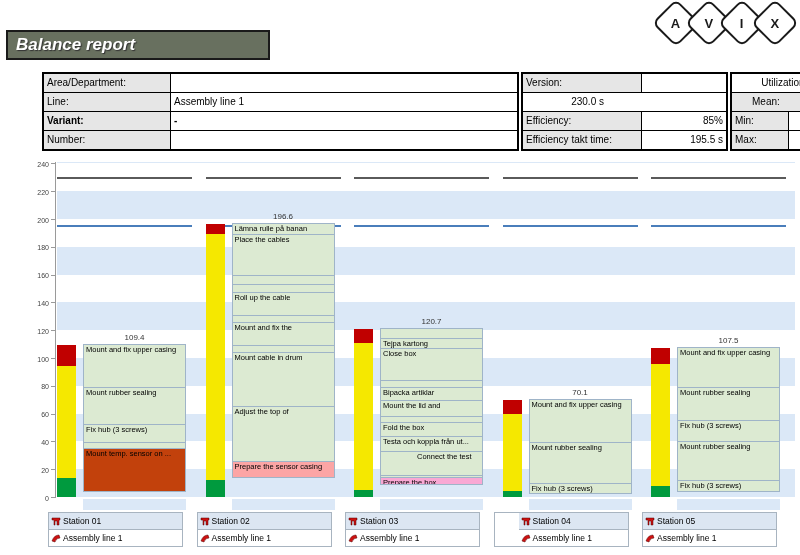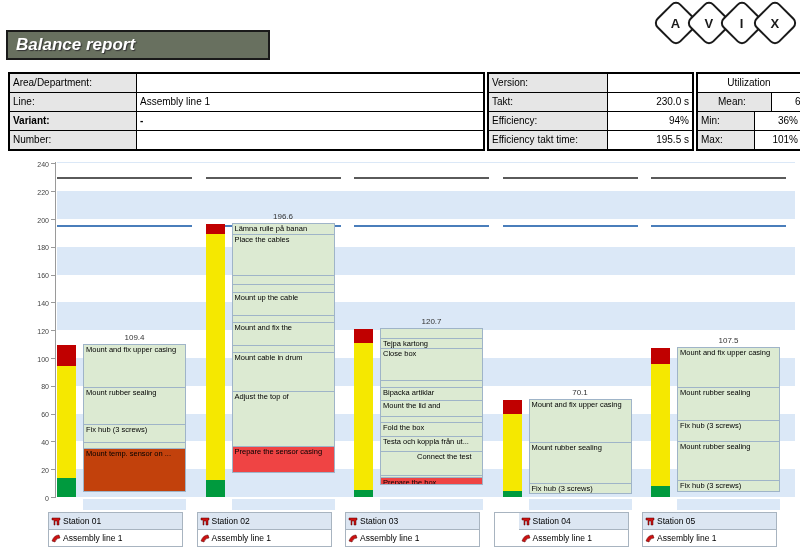--- a/index.html
+++ b/index.html
@@ -61,21 +61,21 @@
         <span>V</span>
       </div>
       <div class="diamond">
         <span>I</span>
       </div>
       <div class="diamond">
         <span>X</span>
       </div>
     </div>
   <div id="info">
-    <div class="itable" id="info-left" style="flex:0 0 470px;">
+    <div class="itable" id="info-left" style="flex:0 0 470px;margin-left:34px;">
         <div class="irow">
           <div class="icell ilabel" style="width: 120px;">Area/Department:</div>
           <div class="icell ivalue" style="width: 340px;"></div>
         </div>
         <div class="irow">
           <div class="icell ilabel" style="width: 120px;">Line:</div>
           <div class="icell ivalue" style="width: 340px;">Assembly line 1</div>
         </div>
         <div class="irow">
           <div class="icell ilabel bold" style="width: 120px;">Variant:</div>
@@ -85,26 +85,25 @@
           <div class="icell ilabel" style="width: 120px;">Number:</div>
           <div class="icell ivalue" style="width: 340px;"></div>
         </div>
       </div>
     <div class="itable" id="info-middle" style="flex:0 0 202px;">
         <div class="irow">
           <div class="icell ilabel" style="width: 112px;">Version:</div>
           <div class="icell ivalue right-align" style="width: 78px;"></div>
         </div>
         <div class="irow">
-          <div class="icell ilabel" style="width: 112px;">Takt:</div>
           <div class="icell ivalue right-align" style="width: 78px;">230.0 s</div>
         </div>
         <div class="irow">
           <div class="icell ilabel" style="width: 112px;">Efficiency:</div>
-          <div class="icell ivalue right-align" style="width: 78px;">94%</div>
+          <div class="icell ivalue right-align" style="width: 78px;">85%</div>
         </div>
         <div class="irow">
           <div class="icell ilabel" style="width: 112px;">Efficiency takt time:</div>
           <div class="icell ivalue right-align" style="width: 78px;">195.5 s</div>
         </div>
       </div>
     <div class="itable" id="info-right" style="flex:0 0 102px;">
         <div class="irow">
           <div class="icell" style="width: 96px; text-align: center;">Utilization</div>
         </div>
@@ -189,27 +188,27 @@
       <div class="eff-seg" style="left: 205.5px; width: 135px; top: 62.255px; background: rgb(74, 126, 187);"></div>
       <div class="bar-seg" style="left: 205.5px; width: 19px; top: 317.32px; height: 16.68px; background: rgb(0, 154, 62);"></div>
       <div class="bar-seg" style="left: 205.5px; width: 19px; top: 70.595px; height: 246.725px; background: rgb(245, 232, 0);"></div>
       <div class="bar-seg" style="left: 205.5px; width: 19px; top: 60.726px; height: 9.869px; background: rgb(192, 0, 0);"></div>
       <div class="total-label" style="left: 231.5px; top: 48.726px;">196.6</div>
       <div class="task-box" style="left: 231.5px; top: 60.726px; height: 273.274px;">
         <div class="task-seg" style="height: 12.51px; background: rgb(220, 234, 210); border-color: rgb(159, 180, 200);"><span>Lämna rulle på banan</span></div>
         <div class="task-seg" style="height: 41.7px; background: rgb(220, 234, 210); border-color: rgb(159, 180, 200);"><span>Place the cables</span></div>
         <div class="task-seg" style="height: 9.73px; background: rgb(220, 234, 210); border-color: rgb(159, 180, 200);"></div>
         <div class="task-seg" style="height: 9.73px; background: rgb(220, 234, 210); border-color: rgb(159, 180, 200);"></div>
-        <div class="task-seg" style="height: 23.63px; background: rgb(220, 234, 210); border-color: rgb(159, 180, 200);"><span>Mount up the cable</span></div>
+        <div class="task-seg" style="height: 23.63px; background: rgb(220, 234, 210); border-color: rgb(159, 180, 200);"><span>Roll up the cable</span></div>
         <div class="task-seg" style="height: 8.34px; background: rgb(220, 234, 210); border-color: rgb(159, 180, 200);"></div>
         <div class="task-seg" style="height: 23.63px; background: rgb(220, 234, 210); border-color: rgb(159, 180, 200);"><span>Mount and fix the</span></div>
         <div class="task-seg" style="height: 8.34px; background: rgb(220, 234, 210); border-color: rgb(159, 180, 200);"></div>
-        <div class="task-seg" style="height: 40px; background: rgb(220, 234, 210); border-color: rgb(159, 180, 200);"><span>Mount cable in drum</span></div>
+        <div class="task-seg" style="height: 55px; background: rgb(220, 234, 210); border-color: rgb(159, 180, 200);"><span>Mount cable in drum</span></div>
         <div class="task-seg" style="height: 55.6px; background: rgb(220, 234, 210); border-color: rgb(159, 180, 200);"><span>Adjust the top of</span></div>
-        <div class="task-seg" style="height: 27px; background: #ef4444; border-color: rgb(159, 180, 200);"><span>Prepare the sensor casing</span></div>
+        <div class="task-seg" style="height: 17px; background: #fca5a5; border-color: rgb(159, 180, 200);"><span>Prepare the sensor casing</span></div>
       </div>
       <div class="connector" style="left: 231.5px; width: 103px; top: 336px; background: rgb(219, 232, 247);"></div>
       <div class="station-box" style="left: 196.5px; top: 349px;">
         <div class="station-row head">
           <span class="mini-icon"><svg width="10" height="10" viewBox="0 0 10 10">
               <path d="M1 2 h8 v2 h-1 v5 h-2 v-4 h-2 v4 H3 V4 H1 Z" fill="#cc1111" stroke="#550000" stroke-width="0.5"></path>
             </svg></span>
           <span>Station 02</span>
         </div>
         <div class="station-row">
@@ -230,21 +229,21 @@
         <div class="task-seg" style="height: 10.425px; background: rgb(220, 234, 210); border-color: rgb(159, 180, 200);"><span>Tejpa kartong</span></div>
         <div class="task-seg" style="height: 33.36px; background: rgb(220, 234, 210); border-color: rgb(159, 180, 200);"><span>Close box</span></div>
         <div class="task-seg" style="height: 8.34px; background: rgb(220, 234, 210); border-color: rgb(159, 180, 200);"></div>
         <div class="task-seg" style="height: 13.9px; background: rgb(220, 234, 210); border-color: rgb(159, 180, 200);"><span>Bipacka artiklar</span></div>
         <div class="task-seg" style="height: 16.68px; background: rgb(220, 234, 210); border-color: rgb(159, 180, 200);"><span>Mount the lid and</span></div>
         <div class="task-seg" style="height: 6.95px; background: rgb(220, 234, 210); border-color: rgb(159, 180, 200);"></div>
         <div class="task-seg" style="height: 15.29px; background: rgb(220, 234, 210); border-color: rgb(159, 180, 200);"><span>Fold the box</span></div>
         <div class="task-seg" style="height: 15.29px; background: rgb(220, 234, 210); border-color: rgb(159, 180, 200);"><span>Testa och koppla från ut...</span></div>
         <div class="task-seg" style="height: 25.02px; background: rgb(220, 234, 210); border-color: rgb(159, 180, 200); padding-left: 36px;"><span>Connect the test</span></div>
         <div class="task-seg" style="height: 3.475px; background: rgb(220, 234, 210); border-color: rgb(159, 180, 200);"></div>
-        <div class="task-seg" style="height: 7.923px; background: #ef4444; border-color: rgb(159, 180, 200);"><span>Prepare the box</span></div>
+        <div class="task-seg" style="height: 7.923px; background: #f9a8d4; border-color: rgb(159, 180, 200);"><span>Prepare the box</span></div>
       </div>
       <div class="connector" style="left: 380px; width: 103px; top: 336px; background: rgb(219, 232, 247);"></div>
       <div class="station-box" style="left: 345px; top: 349px;">
         <div class="station-row head">
           <span class="mini-icon"><svg width="10" height="10" viewBox="0 0 10 10">
               <path d="M1 2 h8 v2 h-1 v5 h-2 v-4 h-2 v4 H3 V4 H1 Z" fill="#cc1111" stroke="#550000" stroke-width="0.5"></path>
             </svg></span>
           <span>Station 03</span>
         </div>
         <div class="station-row">

